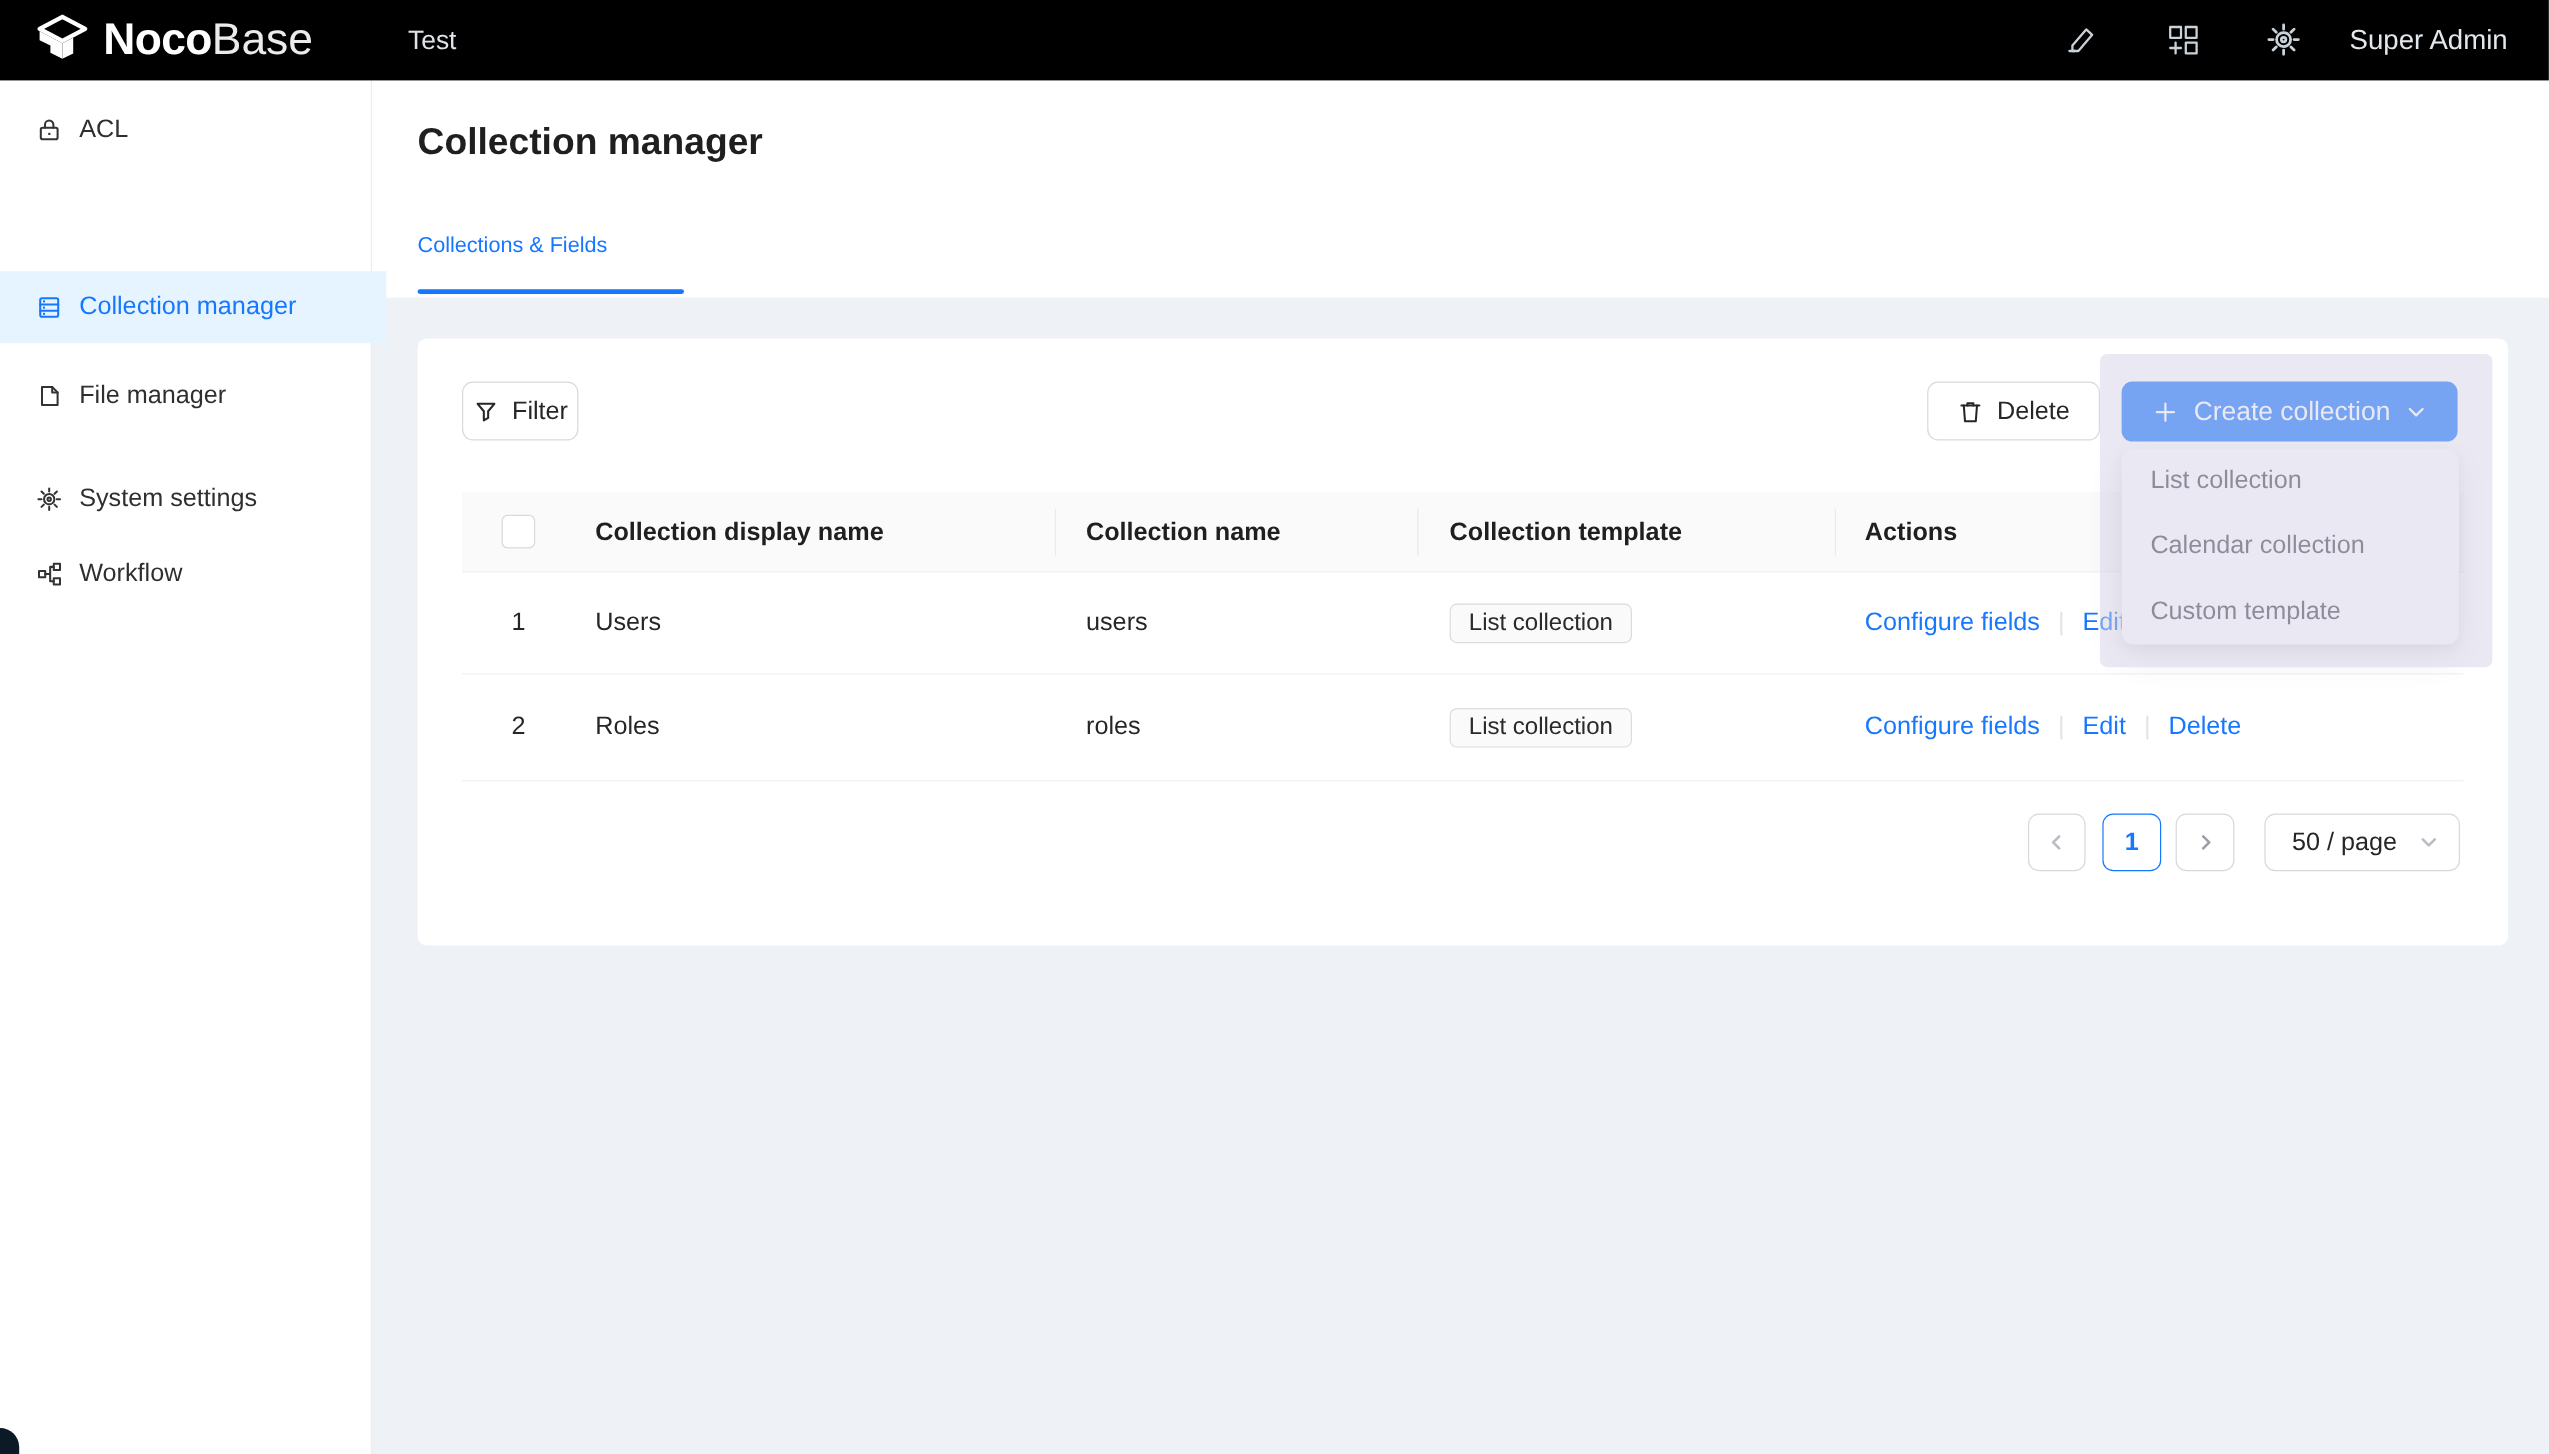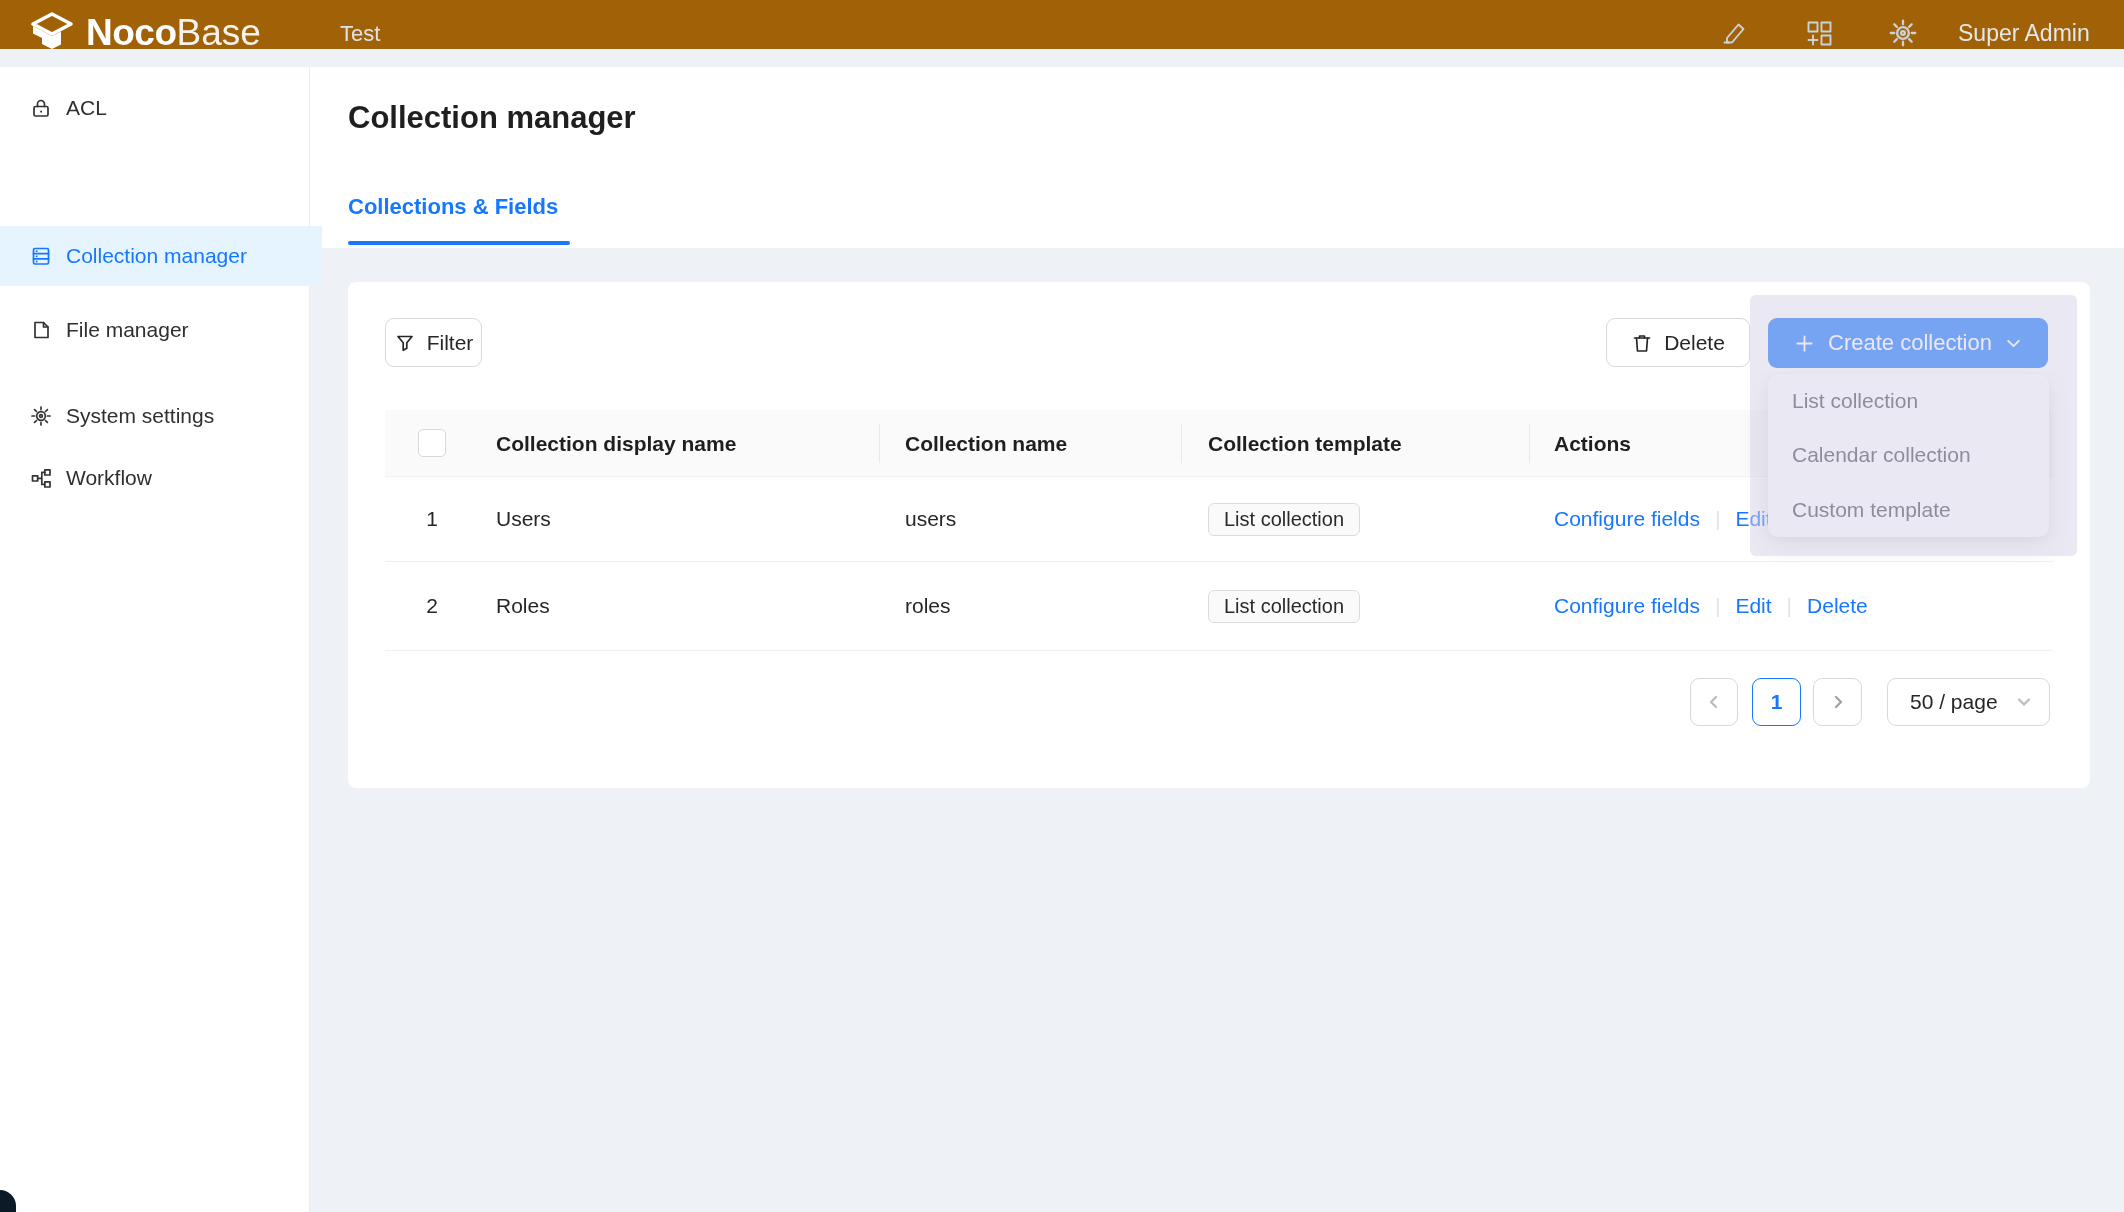--- a/index.html
+++ b/index.html
@@ -1,20 +1,20 @@
 <!DOCTYPE html>
 <html><head>
 <meta charset="utf-8">
 <style>
   * { margin:0; padding:0; box-sizing:border-box; }
   html,body { width:2124px; height:1212px; overflow:hidden;
     font-family:"Liberation Sans", sans-serif; background:#eef1f5; }
 
   
-  .hdr { position:absolute; left:0; top:0; width:2124px; height:49px; background:#a16207; z-index:20; }
+  .hdr { position:absolute; left:0; top:0; width:2124px; height:67px; background:#000000; z-index:20; }
   .logo-icon { position:absolute; left:30px; top:11px; width:44px; height:44px; }
   .brand { position:absolute; left:86px; top:0; height:67px; line-height:65px; font-size:37px; color:#fff; white-space:nowrap; }
   .brand .b1 { font-weight:700; letter-spacing:-0.5px; }
   .brand .b2 { font-weight:300; opacity:.92; }
   .hdr-nav { position:absolute; left:340px; top:0; height:67px; line-height:67px; font-size:22px; color:#dde3e8; }
   .hdr-ic { position:absolute; top:18px; width:30px; height:30px; cursor:pointer; }
   .hdr-user { position:absolute; left:1958px; top:0; height:67px; line-height:67px; font-size:23px; color:#e3e8ec; cursor:pointer; }
 
   
   .sidebar { position:absolute; left:0; top:67px; width:310px; height:1145px; background:#fff; border-right:1px solid #ededed; z-index:10; }
@@ -24,21 +24,21 @@
   .side-item.active { background:#e6f4ff; color:#1677ff; }
   .ic-stroke { fill:none; stroke:#333; stroke-width:1.7; stroke-linecap:round; stroke-linejoin:round; }
   .active .ic-stroke { stroke:#1677ff; }
   .ic-fill { fill:#333; }
   .active .ic-fill { fill:#1677ff; }
   .corner-chip { position:absolute; left:0; top:1190px; width:16px; height:22px; background:#0c1a28; border-top-right-radius:16px; z-index:11; }
 
   
   .top-strip { position:absolute; left:310px; top:67px; width:1814px; height:181px; background:#fff; }
   .page-title { position:absolute; left:348px; top:100px; font-size:31px; font-weight:700; color:#1f1f1f; }
-  .tab { position:absolute; left:348px; top:194px; font-size:22px; font-weight:700; color:#1677ff; cursor:pointer; }
+  .tab { position:absolute; left:348px; top:194px; font-size:18px; font-weight:400; color:#1677ff; cursor:pointer; }
   .tab-underline { position:absolute; left:348px; top:241px; width:222px; height:4px; background:#1677ff; border-radius:2px; }
 
   
   .card { position:absolute; left:348px; top:282px; width:1742px; height:506px; background:#fff; border-radius:8px; }
 
   .btn { position:absolute; height:49px; border:1px solid #d9d9d9; border-radius:9px; background:#fff;
          display:flex; align-items:center; justify-content:center; gap:11px; font-size:21px; color:#262626; cursor:pointer; }
   .btn svg { width:22px; height:22px; }
   .btn-filter { left:37px; top:36px; width:97px;text-align:center; }
   .btn-delete { left:1258px; top:36px; width:144px; }

